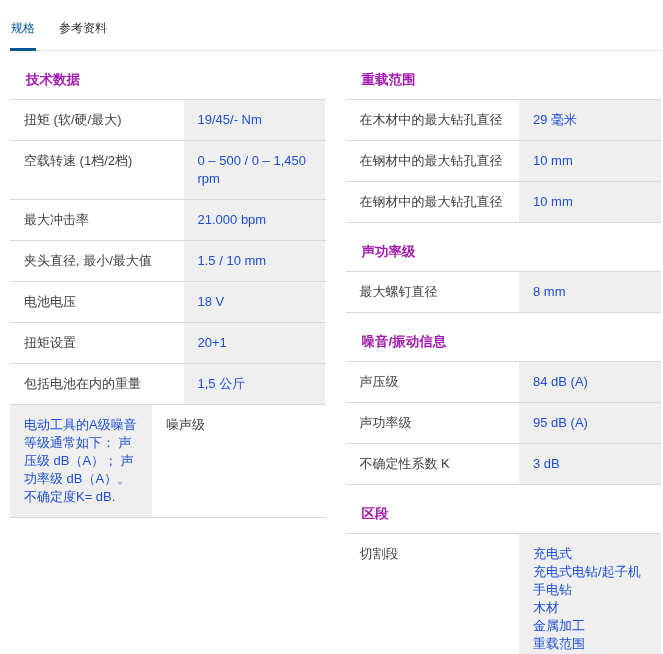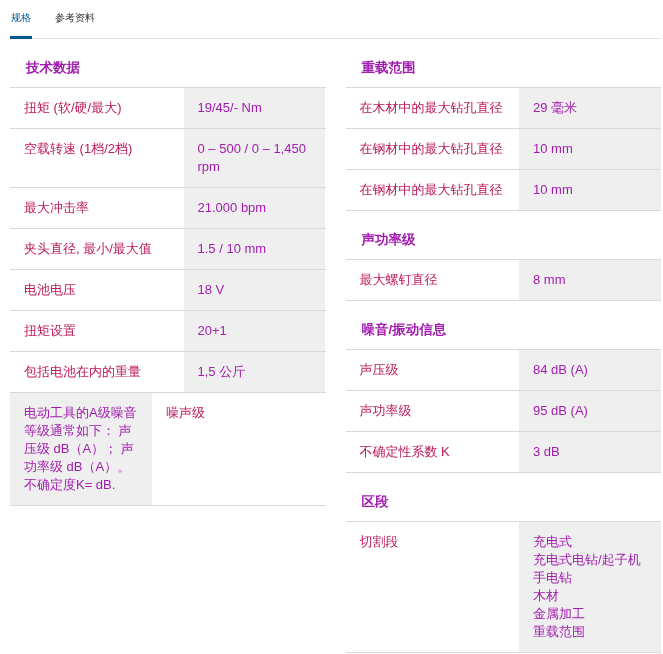--- a/index.html
+++ b/index.html
@@ -10,44 +10,44 @@
     font-size: 13px; color: #424242;
   }
   .page { padding: 0 2px 0 10px; }
 
   
   .tabbar {
     display: flex; gap: 22px; align-items: flex-end;
     border-bottom: 1px solid #e2e2e2;
   }
   .tab {
-    padding: 11px 1px 11px 1px; cursor: pointer;
-    font-size: 10px; color: #333333; position: relative;
+    padding: 20px 1px 11px 1px; cursor: pointer;
+    font-size: 12px; color: #333333; position: relative;
     border-bottom: 3px solid transparent; margin-bottom: -1px;
   }
   .tab.active { color: #005691; border-bottom-color: #005691; }
 
   
   .columns { display: flex; gap: 20px; }
   .col { flex: 1 1 0; min-width: 0; }
 
   
   .section-title {
     font-size: 13.5px; font-weight: bold; color: #a21caf;
     margin: 20px 0 10px 16px;
   }
   .spec-row {
     display: flex; align-items: stretch;
     border-top: 1px solid #d8d8d8;
   }
   .rows { border-bottom: 1px solid #d8d8d8; }
   .cell { padding: 11px 14px; line-height: 18px; }
-  .cell.label { width: 55%; color: #be185d; }
+  .cell.label { width: 55%; color: #404040; }
   .cell.value {
-    width: 45%; color: #a21caf; background: #efefef;
+    width: 45%; color: #1d4ed8; background: #efefef;
     white-space: pre-line; word-break: break-word;
   }
 </style>
 </head>
 <body>
 
 <div class="page">
 
   <div class="tabbar">
     <div class="tab active">规格</div>

